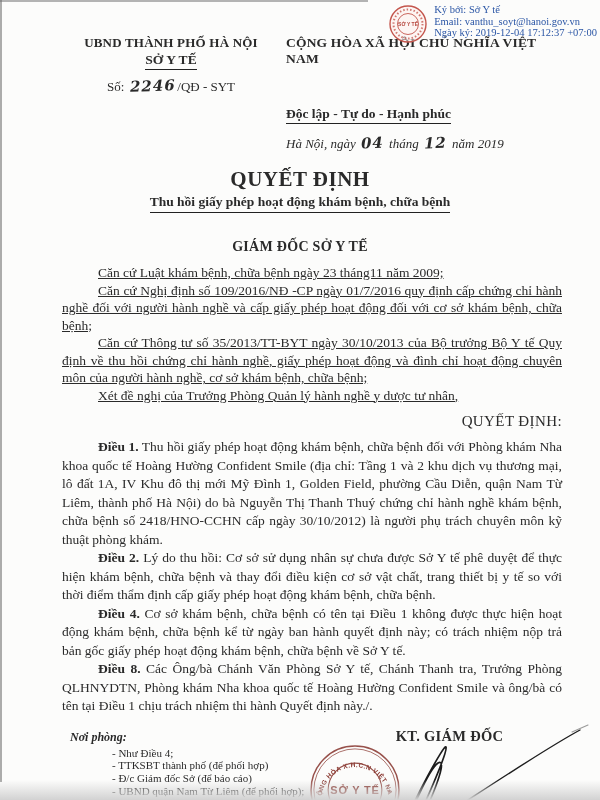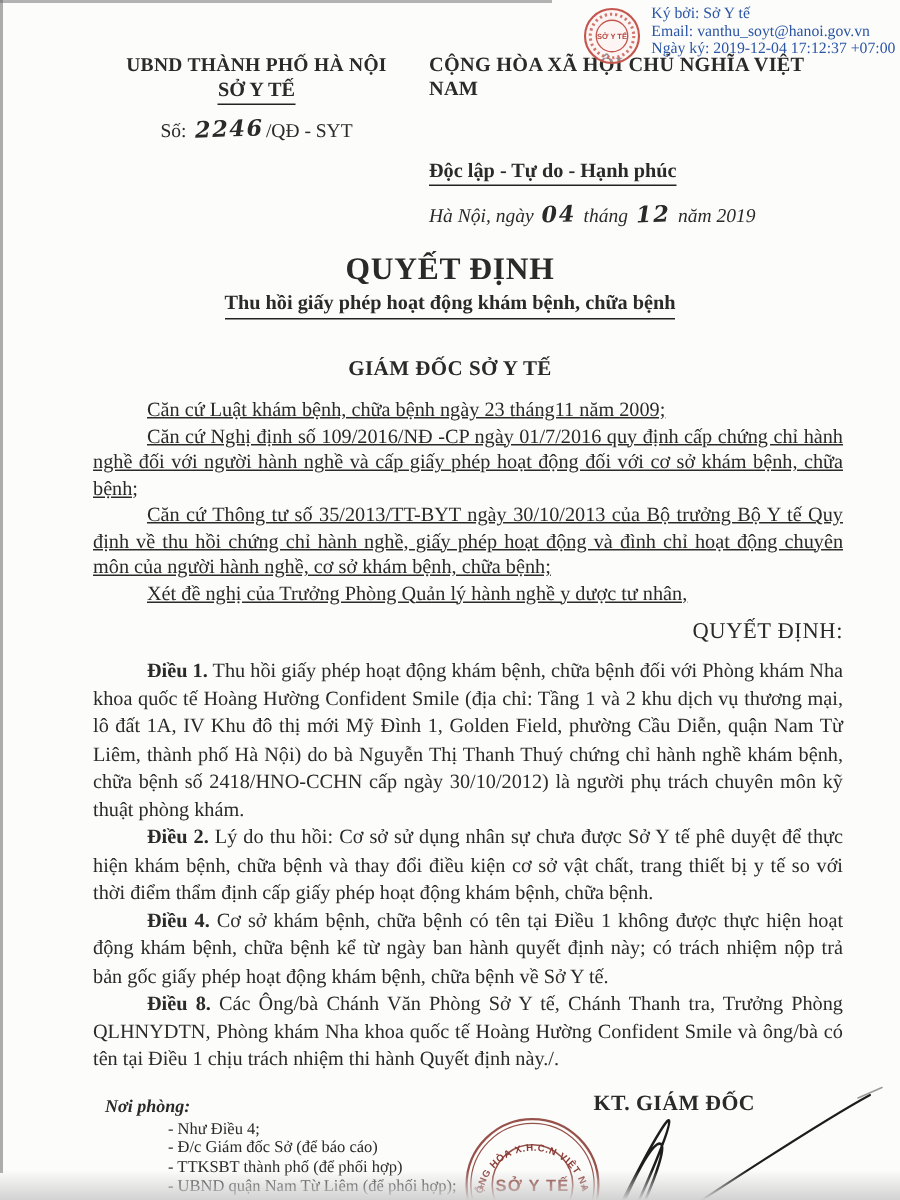--- a/index.html
+++ b/index.html
@@ -121,22 +121,22 @@
       <p><b>Điều 4.</b><span> Cơ sở khám bệnh, chữa bệnh có tên tại Điều 1 không được thực hiện hoạt động khám bệnh, chữa bệnh kể từ ngày ban hành quyết định này; có trách nhiệm nộp trả bản gốc giấy phép hoạt động khám bệnh, chữa bệnh về Sở Y tế.</span></p>
       <p><b>Điều 8.</b><span> Các Ông/bà Chánh Văn Phòng Sở Y tế, Chánh Thanh tra, Trưởng Phòng QLHNYDTN, Phòng khám Nha khoa quốc tế Hoàng Hường Confident Smile và ông/bà có tên tại Điều 1 chịu trách nhiệm thi hành Quyết định này./.</span></p>
     </div>
   </div>
 
   <div class="footer">
     <div class="recipients">
       <div class="head">Nơi phòng:</div>
       <ul>
         <li>- Như Điều 4;</li>
+        <li>- TTKSBT thành phố (để phối hợp)</li>
         <li>- Đ/c Giám đốc Sở (để báo cáo)</li>
-        <li>- TTKSBT thành phố (để phối hợp)</li>
         <li>- UBND quận Nam Từ Liêm (để phối hợp);</li>
         <li>- Phòng Y tế quận Nam Từ Liêm;</li>
         <li>- Lưu: VT, TTr, QLHNYDTN.</li>
       </ul>
     </div>
 
     <div class="stamp-wrap">
       <svg width="150" height="140" viewBox="-75 -86 150 172">
         <g stroke="#8a3a33" fill="none" opacity="0.88">
           <circle cx="0" cy="0" r="54" stroke-width="1.8"></circle>

